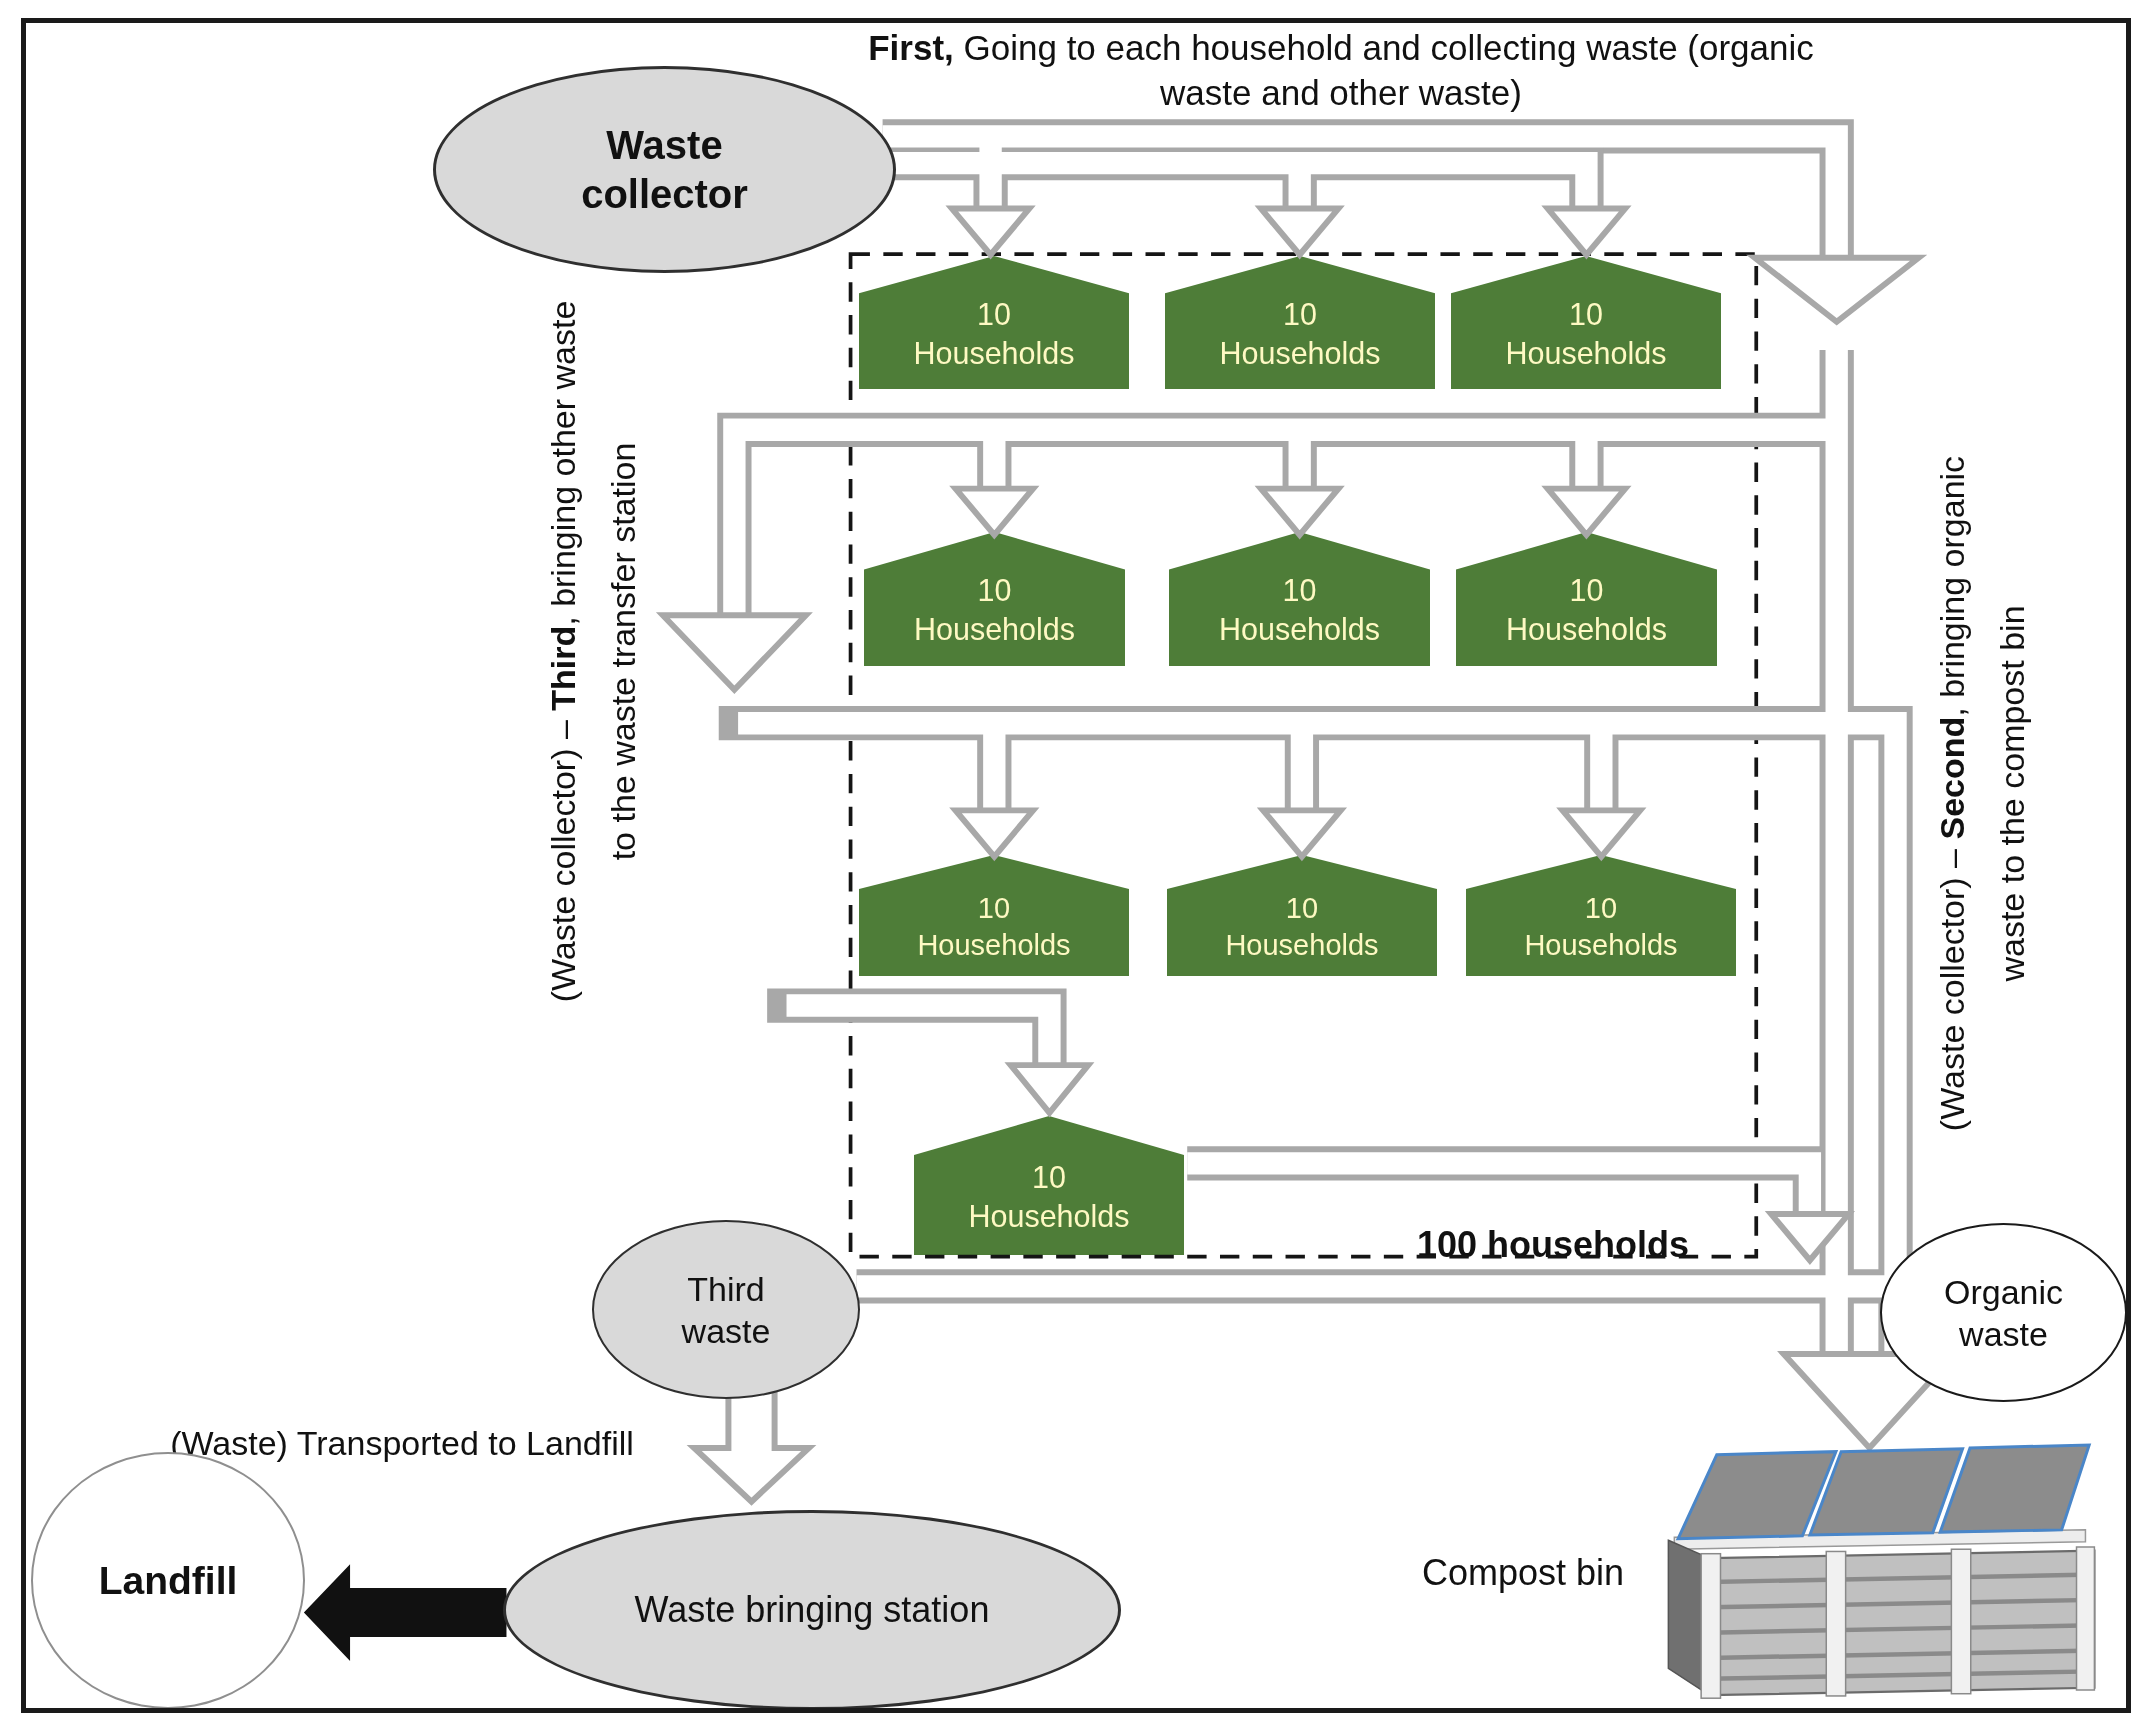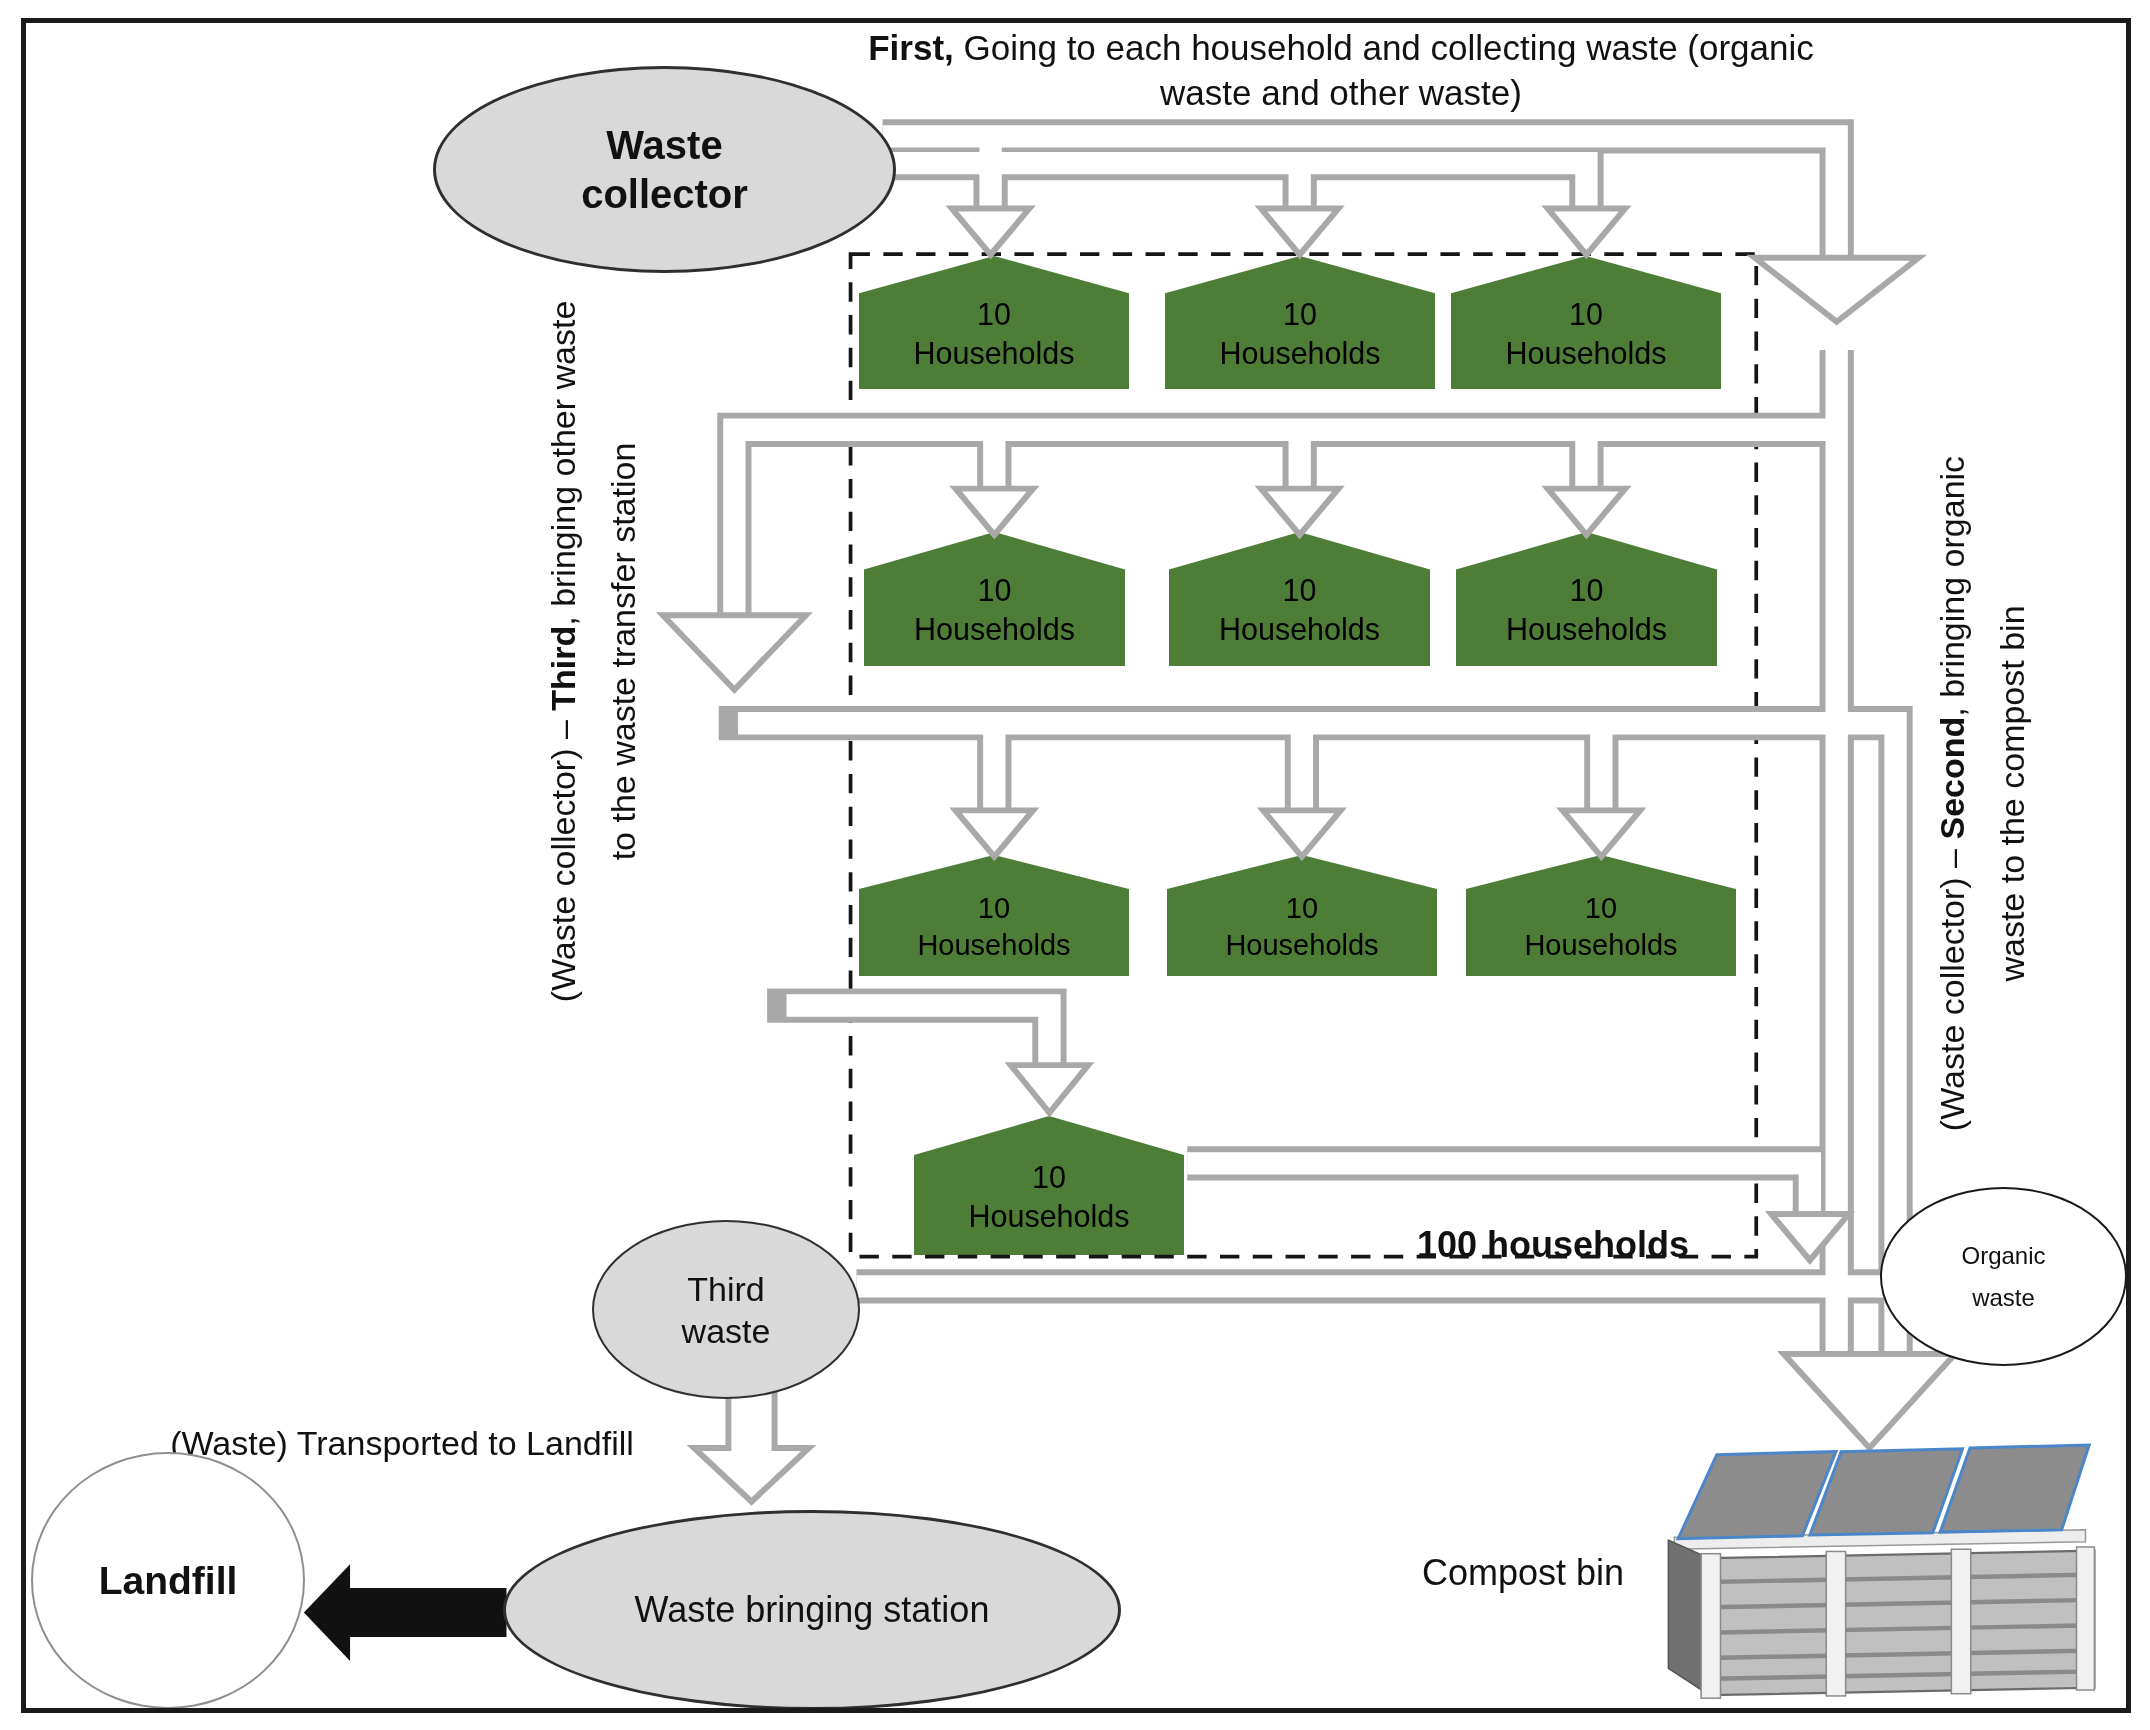--- a/index.html
+++ b/index.html
@@ -3,21 +3,21 @@
 <meta charset="utf-8">
 <style>
   html,body{margin:0;padding:0;background:#fff;}
   #stage{position:relative;width:2151px;height:1731px;background:#fff;overflow:hidden;
          font-family:"Liberation Sans", sans-serif;color:#111;}
   #frame{position:absolute;left:21px;top:18px;width:2100px;height:1685px;border:5.2px solid #1a1a1a;z-index:5;pointer-events:none;}
   .layer1{position:absolute;inset:0;z-index:1;}
   #pipes{position:absolute;inset:0;z-index:2;}
   .layer3{position:absolute;inset:0;z-index:3;}
   .title{position:absolute;left:760px;top:25px;width:1162px;text-align:center;font-size:35px;line-height:45px;}
-  .house{position:absolute;background:#4e7d38;color:#000000;text-align:center;
+  .house{position:absolute;background:#4e7d38;color:#fef9c3;text-align:center;
          clip-path:polygon(0 28%,50% 0,100% 28%,100% 100%,0 100%);
          display:flex;flex-direction:column;justify-content:center;box-sizing:border-box;
          font-size:30.5px;line-height:39px;padding-top:22.3px;}
   .vlabel{position:absolute;width:894px;height:119px;transform:rotate(-90deg);
           text-align:center;font-size:34px;line-height:60px;white-space:nowrap;}
   .node{position:absolute;border-radius:50%;display:flex;flex-direction:column;align-items:center;
         justify-content:center;text-align:center;box-sizing:border-box;background:#d9d9d9;border:3px solid #2f2f2f;}
   .node.white{background:#fff;}
   .caption{position:absolute;text-align:center;margin-top:27px;}
   .b{font-weight:bold;}
@@ -180,21 +180,21 @@
 
   <div class="layer3">
     <div class="node" style="left:433px;top:66px;width:463px;height:207px;font-size:40px;line-height:49px;font-weight:bold;">
       <span>Waste</span>
       <span>collector</span>
     </div>
     <div class="node" style="left:592px;top:1220px;width:268px;height:179px;font-size:34px;line-height:42px;border-width:2.2px;">
       <span>Third</span>
       <span>waste</span>
     </div>
-    <div class="node white" style="left:1880px;top:1187px;width:247px;height:179px;font-size:24px;line-height:42px;border-width:2.2px;border-color:#1a1a1a;">
+    <div class="node white" style="left:1880px;top:1223px;width:247px;height:179px;font-size:34px;line-height:42px;border-width:2.2px;border-color:#1a1a1a;">
       <span>Organic</span>
       <span>waste</span>
     </div>
     <div class="node white" style="left:31px;top:1452px;width:274px;height:257px;font-size:39px;font-weight:bold;border-width:2.2px;border-color:#8f8f8f;">
       <span>Landfill</span>
     </div>
     <div class="node" style="left:503px;top:1510px;width:618px;height:200px;font-size:36px;">
       <span>Waste bringing station</span>
     </div>
   </div>

